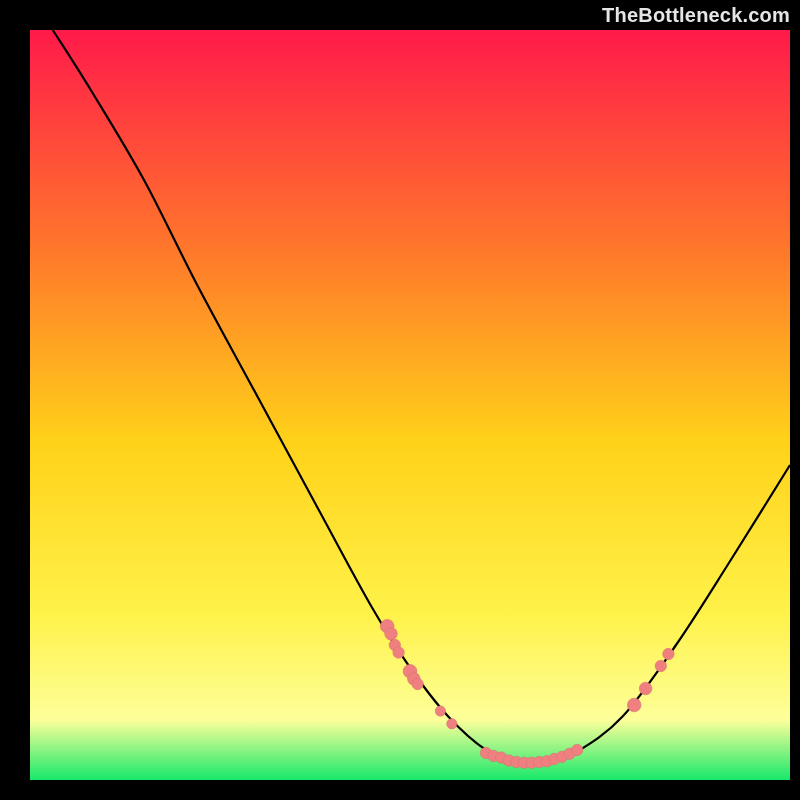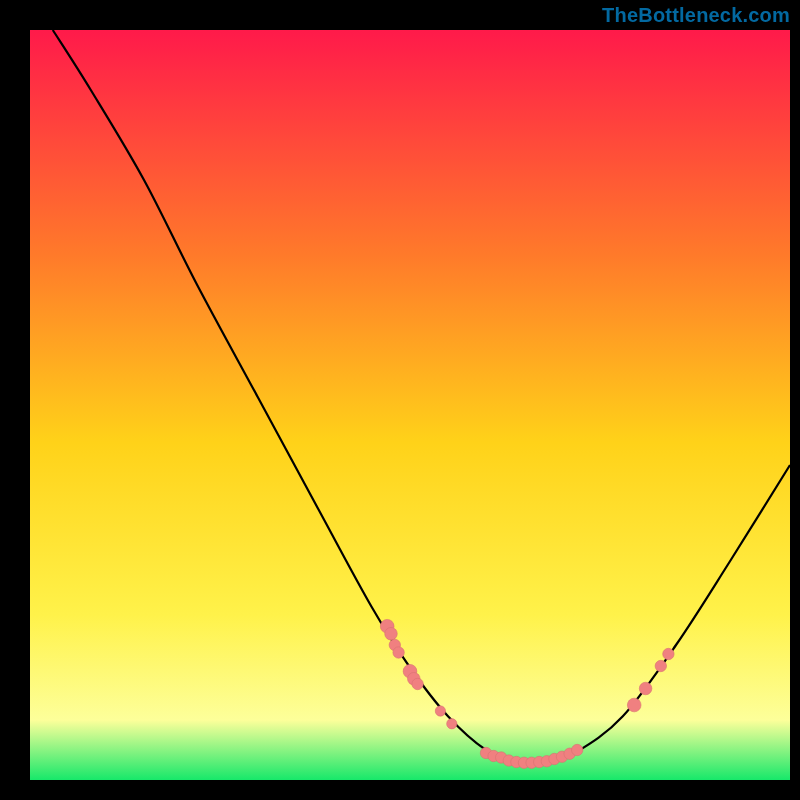--- a/index.html
+++ b/index.html
@@ -15,21 +15,21 @@
     width: 800px;
     height: 800px;
   }
   .attribution {
     position: absolute;
     top: 4px;
     right: 10px;
     font-family: Arial, Helvetica, sans-serif;
     font-size: 20px;
     font-weight: bold;
-    color: #0369a1;
+    color: #e5e5e5;
     letter-spacing: 0.2px;
     z-index: 10;
   }
   svg.chart {
     position: absolute;
     left: 0;
     top: 0;
   }
 </style>
 </head>

